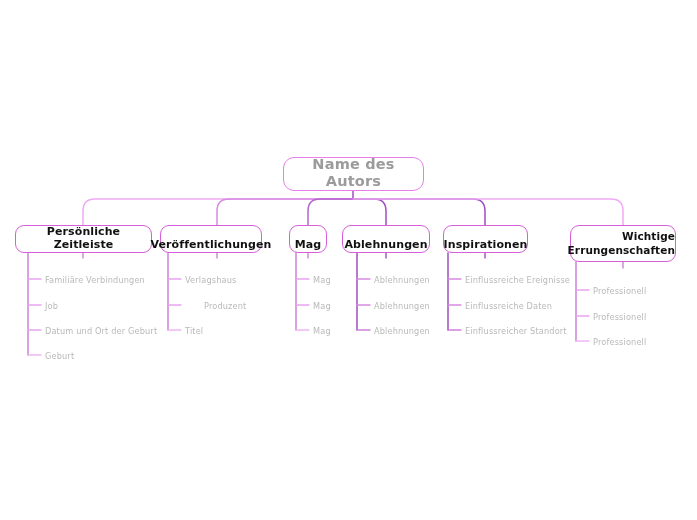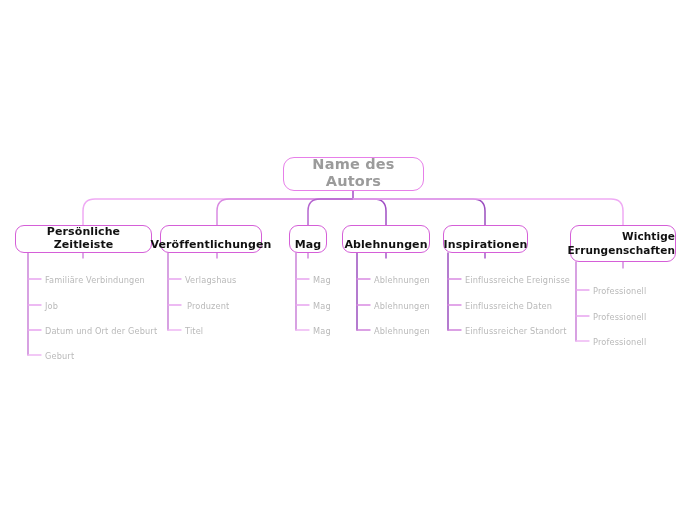--- a/index.html
+++ b/index.html
@@ -112,21 +112,21 @@
   <div class="node branch" style="left:443px;top:225px;width:85px;height:28px;">
     <span class="txt">Inspirationen</span>
   </div>
 
   <div class="leaf" style="left:45px;top:276px;">Familiäre Verbindungen</div>
   <div class="leaf" style="left:45px;top:302px;">Job</div>
   <div class="leaf" style="left:45px;top:327px;">Datum und Ort der Geburt</div>
   <div class="leaf" style="left:45px;top:352px;">Geburt</div>
 
   <div class="leaf" style="left:185px;top:276px;">Verlagshaus</div>
-  <div class="leaf" style="left:168px;top:302px;padding-left:19px;">Produzent</div>
+  <div class="leaf" style="left:185px;top:302px;padding-left:19px;">Produzent</div>
   <div class="leaf" style="left:185px;top:327px;">Titel</div>
 
   <div class="leaf" style="left:313px;top:276px;">Mag</div>
   <div class="leaf" style="left:313px;top:302px;">Mag</div>
   <div class="leaf" style="left:313px;top:327px;">Mag</div>
 
   <div class="leaf" style="left:374px;top:276px;">Ablehnungen</div>
   <div class="leaf" style="left:374px;top:302px;">Ablehnungen</div>
   <div class="leaf" style="left:374px;top:327px;">Ablehnungen</div>
 

